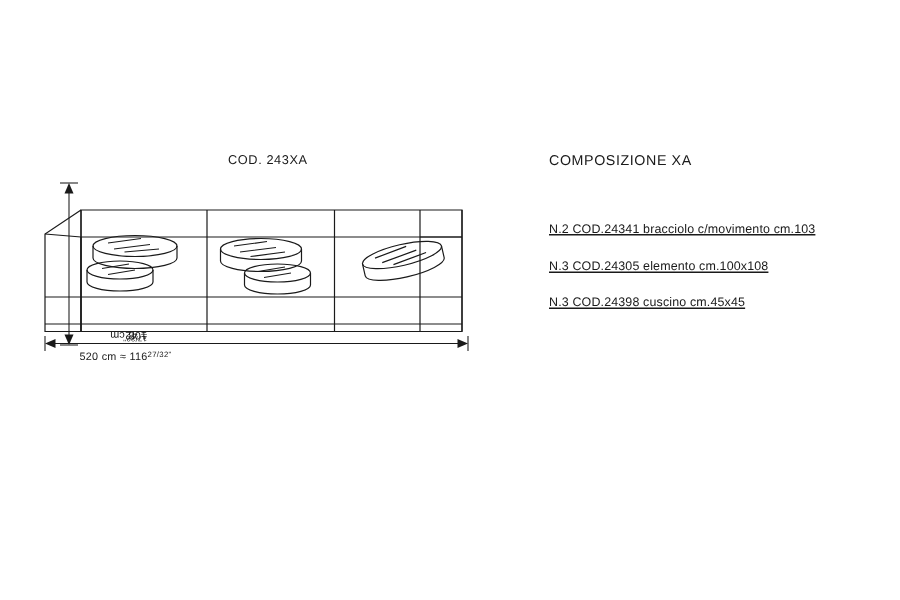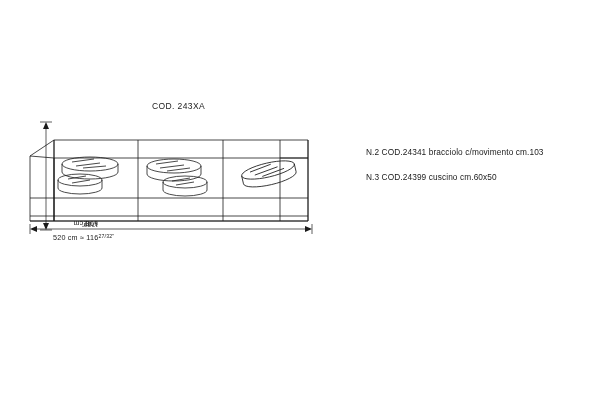--- a/index.html
+++ b/index.html
@@ -84,20 +84,21 @@
     top: 102px;
     font-size: 9.5px;
     letter-spacing: 0.4px;
     white-space: nowrap;
   }
   .comp-list {
     position: absolute;
     left: 366px;
     top: 140px;
     width: 225px;
+    text-decoration: underline;
   }
   .comp-item {
     font-size: 8.3px;
     letter-spacing: 0.1px;
     line-height: 24.5px;
     white-space: nowrap;
     color: #1a1a1a;
   }
 </style>
 </head>
@@ -182,19 +183,21 @@
       <line x1="2" y1="1" x2="2" y2="11"></line>
       <line x1="284" y1="1" x2="284" y2="11"></line>
     </g>
   </svg>
 
   <div class="hdim-label">
     <span>520 cm</span>
     <span>≈ 116</span><span class="frac">27/32"</span>
   </div>
 
+  <div class="comp-title">COMPOSIZIONE XA</div>
 
   <div class="comp-list">
     <div class="comp-item">N.2 COD.24341 bracciolo c/movimento cm.103</div>
-    <div class="comp-item">N.3 COD.24399 cuscino cm.60x50</div>
+    <div class="comp-item">N.3 COD.24305 elemento cm.100x108</div>
+    <div class="comp-item">N.3 COD.24398 cuscino cm.45x45</div>
   </div>
 
 </div>
 
 </body></html>

